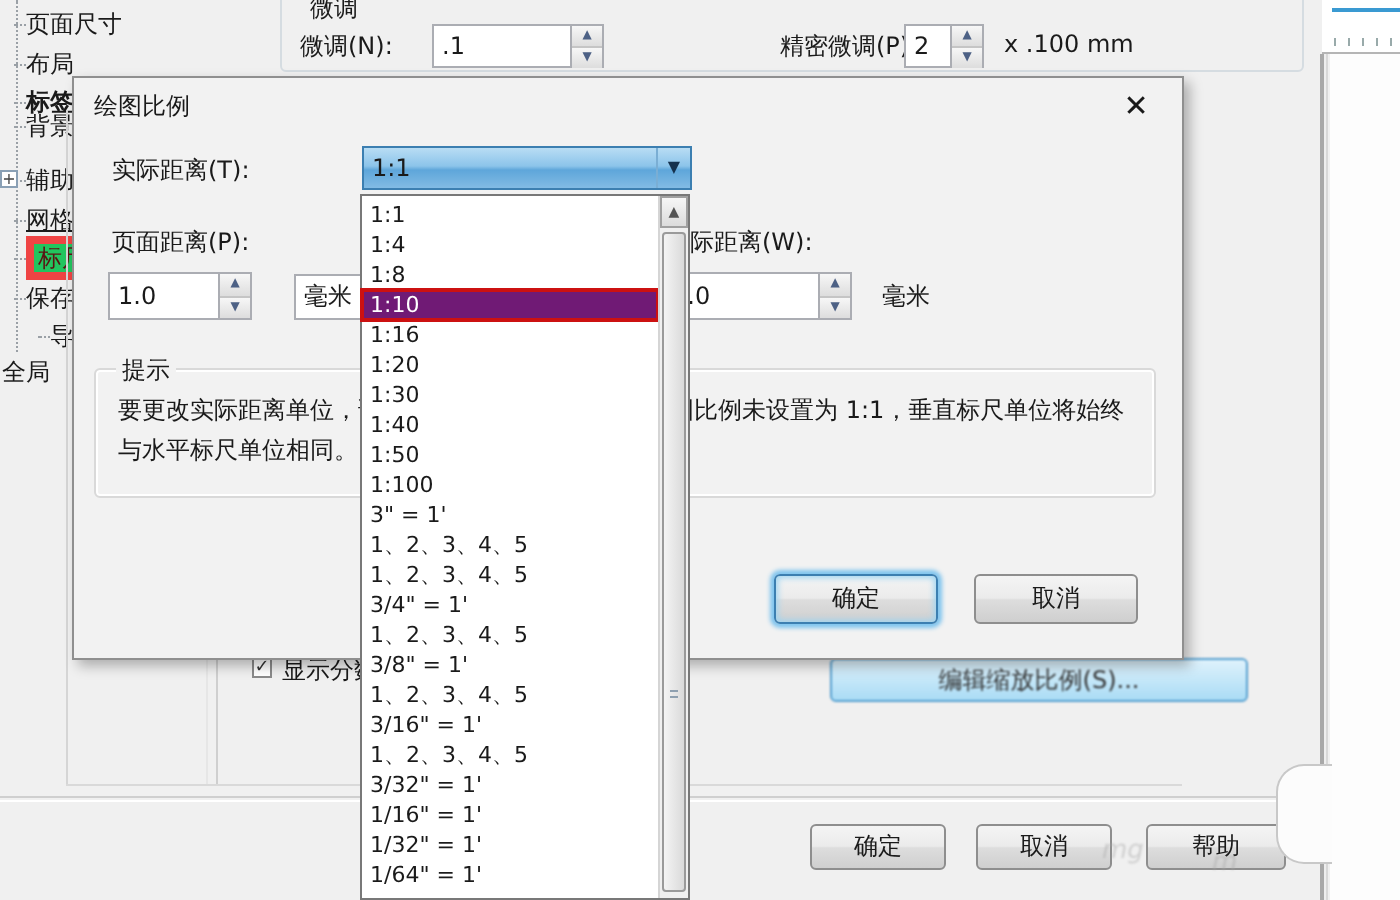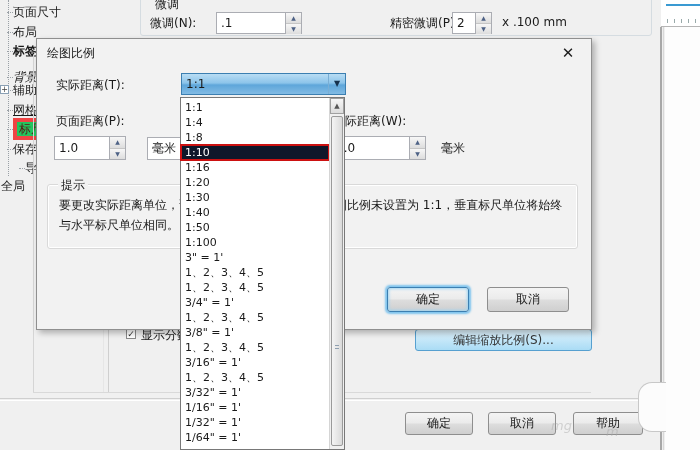--- a/index.html
+++ b/index.html
@@ -56,44 +56,44 @@
                   height:100%; line-height:20px; }
   .dlg-btn { position:absolute; width:82px; height:25px; border-radius:3px; text-align:center; line-height:23px;
              background:linear-gradient(#f4f4f4,#ebebeb 48%,#dddddd 52%,#cfcfcf); border:1px solid #8e8e8e; }
   .dlg-btn.focused { border:1px solid #3c7fb1; box-shadow:0 0 2px 2px #7fc4ee, inset 0 0 3px 1px #9fd5f2; }
 
   
   .ddlist { left:180px; top:97px; width:165px; height:353px; background:#fff;
             border:1px solid #787878; z-index:20; }
   .dd-items { position:absolute; left:0; top:2px; right:15px; }
   .dd-row { height:15px; line-height:15px; font-size:11px; padding-left:4px; white-space:nowrap; }
-  .dd-row.sel { background:#0f172a; color:#fff; outline:2px solid #cc1111; outline-offset:-1px; }
+  .dd-row.sel { background:#701a75; color:#fff; outline:2px solid #cc1111; outline-offset:-1px; }
   .scrollbar { position:absolute; right:0; top:0; bottom:0; width:15px; background:#f0f0f0; border-left:1px solid #d5d5d5; }
   .sb-up { position:absolute; top:0; left:0; right:0; height:16px; background:linear-gradient(#f6f6f6,#dcdcdc);
            border:1px solid #a0a0a0; text-align:center; font-size:7px; line-height:14px; color:#555; }
   .sb-thumb { position:absolute; left:1px; right:1px; top:18px; height:330px; border:1px solid #9a9a9a; border-radius:2px;
               background:linear-gradient(90deg,#f4f4f4,#dadada); }
   .sb-grip { position:absolute; left:3px; right:3px; top:228px; height:6px;
              background:repeating-linear-gradient(#8fa0b0 0 1px,transparent 1px 3px); }
 
-  .edit-scale-btn { left:415px; top:329px; width:177px; height:22px; border:1px solid #56a0d0; border-radius:3px;
+  .edit-scale-btn { left:415px; top:329px; width:209px; height:22px; border:1px solid #56a0d0; border-radius:3px;
                     background:linear-gradient(#dff2fc,#aadcf5); text-align:center; line-height:20px;
                     color:#333; filter:blur(.4px); z-index:5; }
   .checkbox { width:10px; height:10px; border:1px solid #8a8a8a; background:#fff; font-size:9px;
               line-height:9px; text-align:center; color:#333; }
 </style>
 </head>
 <body>
 
 <div class="abs tree-line"></div>
 <div id="tree" class="abs" style="left:0;top:0;width:120px;height:200px;">
     <div class="tree-item" style="top: 3px;"><span>页面尺寸</span></div>
     <div class="tree-item" style="top: 22.5px;"><span>布局</span></div>
     <div class="tree-item" style="top: 42px; font-weight: bold;"><span>标签</span></div>
-    <div class="tree-item" style="top: 68px; font-style: italic;"><span>背景</span></div>
+    <div class="tree-item" style="top: 54px;"><span>背景</span></div>
     <div class="tree-item" style="top: 81px;"><span>辅助</span></div>
     <div class="abs expander" style="top: 85px;">+</div>
     <div class="tree-item" style="top: 100.5px; text-decoration: underline;"><span>网格</span></div>
     <div class="tree-item" style="top: 120px;"><span class="tree-sel">标尺</span></div>
     <div class="tree-item" style="top: 139.5px;"><span>保存</span></div>
     <div class="tree-item" style="top: 159px; margin-left: 12px;"><span>导出</span></div>
   </div>
 <div class="abs" style="left:1px;top:178px;">全局</div>
 
 <div class="abs groupbox" style="left:140px;top:-10px;width:512px;height:46px;"></div>

